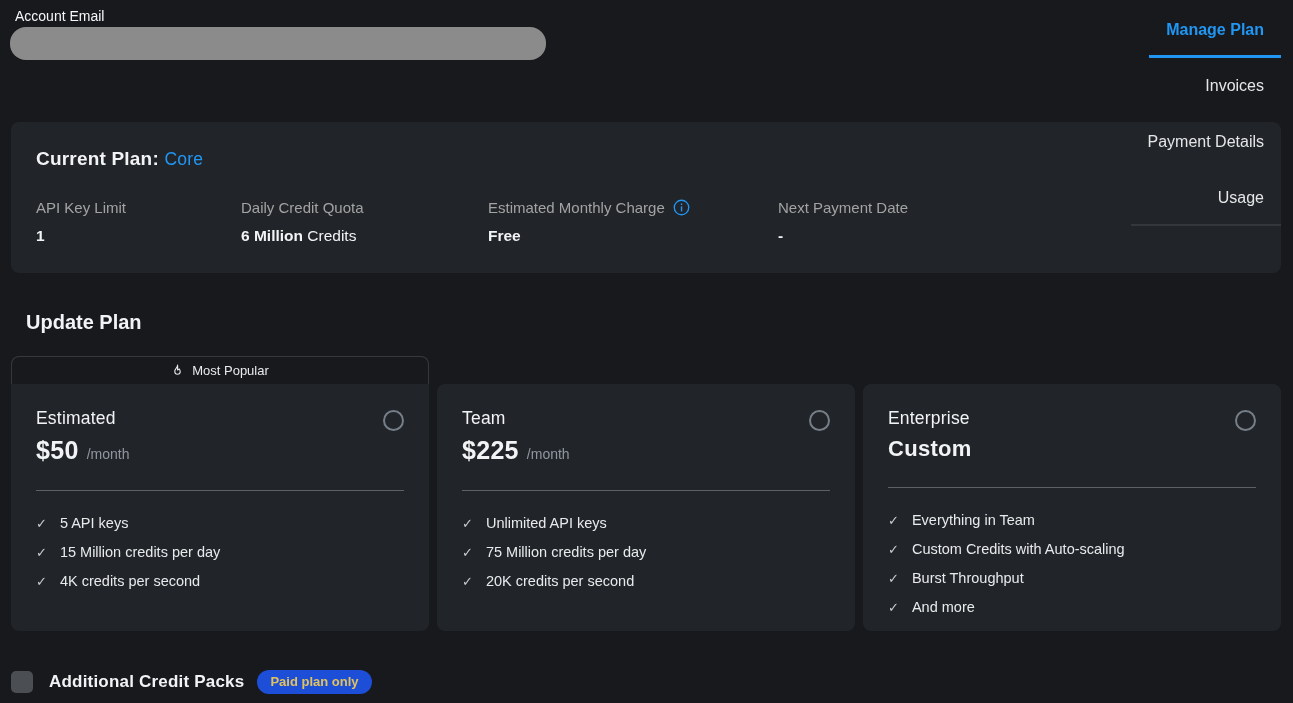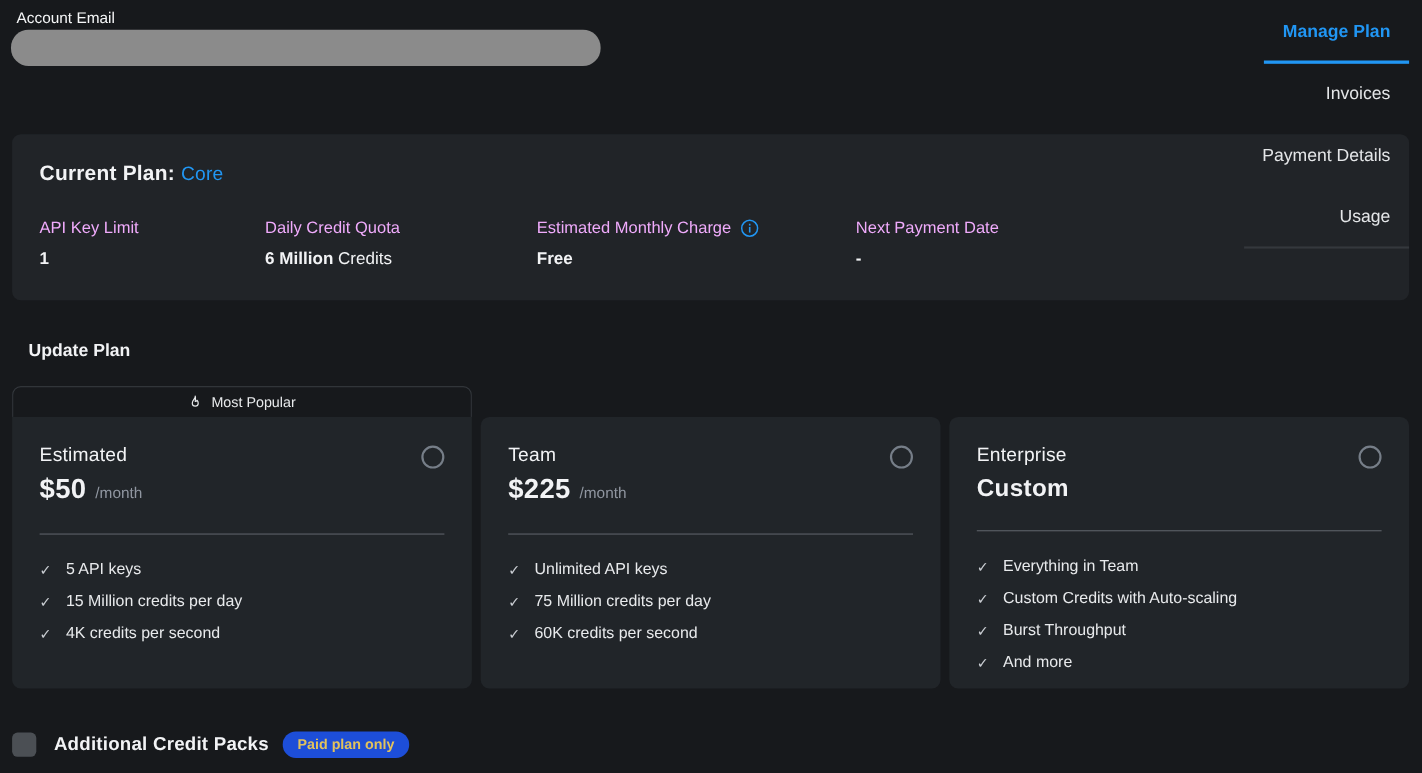--- a/index.html
+++ b/index.html
@@ -35,27 +35,27 @@
   .current-card {
     margin:62px 12px 0 11px; background:#212428; border-radius:8px;
     padding:26px 25px 26px; height:151px;
   }
   .current-title { font-size:19px; font-weight:bold; letter-spacing:.2px; }
   .current-title .plan-name { color:#2196f3; }
   .stats { display:flex; margin-top:29px; }
   .stat { flex:0 0 auto; }
   .stat:nth-child(1){ width:205px; } .stat:nth-child(2){ width:247px; }
   .stat:nth-child(3){ width:290px; } .stat:nth-child(4){ width:330px; }
-  .stat-label { font-size:15px; color:#f0abfc; display:flex; align-items:center; gap:8px; }
+  .stat-label { font-size:15px; color:#a3a3a3; display:flex; align-items:center; gap:8px; }
   .stat-value { font-size:15.5px; margin-top:11px; color:#f2f3f5; }
   .stat-value b { font-weight:bold; }
   .info-icon { width:17px; height:17px; display:inline-block; }
 
   
-  .update-heading { margin:38px 0 0 26px; font-size:16px; font-weight:bold; }
+  .update-heading { margin:38px 0 0 26px; font-size:20px; font-weight:bold; }
   .plans {
     margin:22px 12px 0 11px; display:grid;
     grid-template-columns:repeat(3, 1fr); gap:8px;
   }
   .plan-wrap { display:flex; flex-direction:column; }
   .plan-wrap.plain { padding-top:28px; }
   .popular-banner {
     height:28px; border:1px solid #35393e; border-bottom:none;
     border-radius:8px 8px 0 0; display:flex; align-items:center; justify-content:center;
     gap:8px; font-size:13px; color:#e8eaec; cursor:pointer;
@@ -203,21 +203,21 @@
         <li class="feature">
           <span class="check-icon">✓</span>
           <span>Unlimited API keys</span>
           </li>
         <li class="feature">
           <span class="check-icon">✓</span>
           <span>75 Million credits per day</span>
           </li>
         <li class="feature">
           <span class="check-icon">✓</span>
-          <span>60K credits per second</span>
+          <span>20K credits per second</span>
           </li>
       </ul>
     </div>
   </div>
 
   <div class="plan-wrap plain">
     <div class="plan-card">
       <div class="plan-head">
         <div>
           <div class="plan-name">Enterprise</div>

